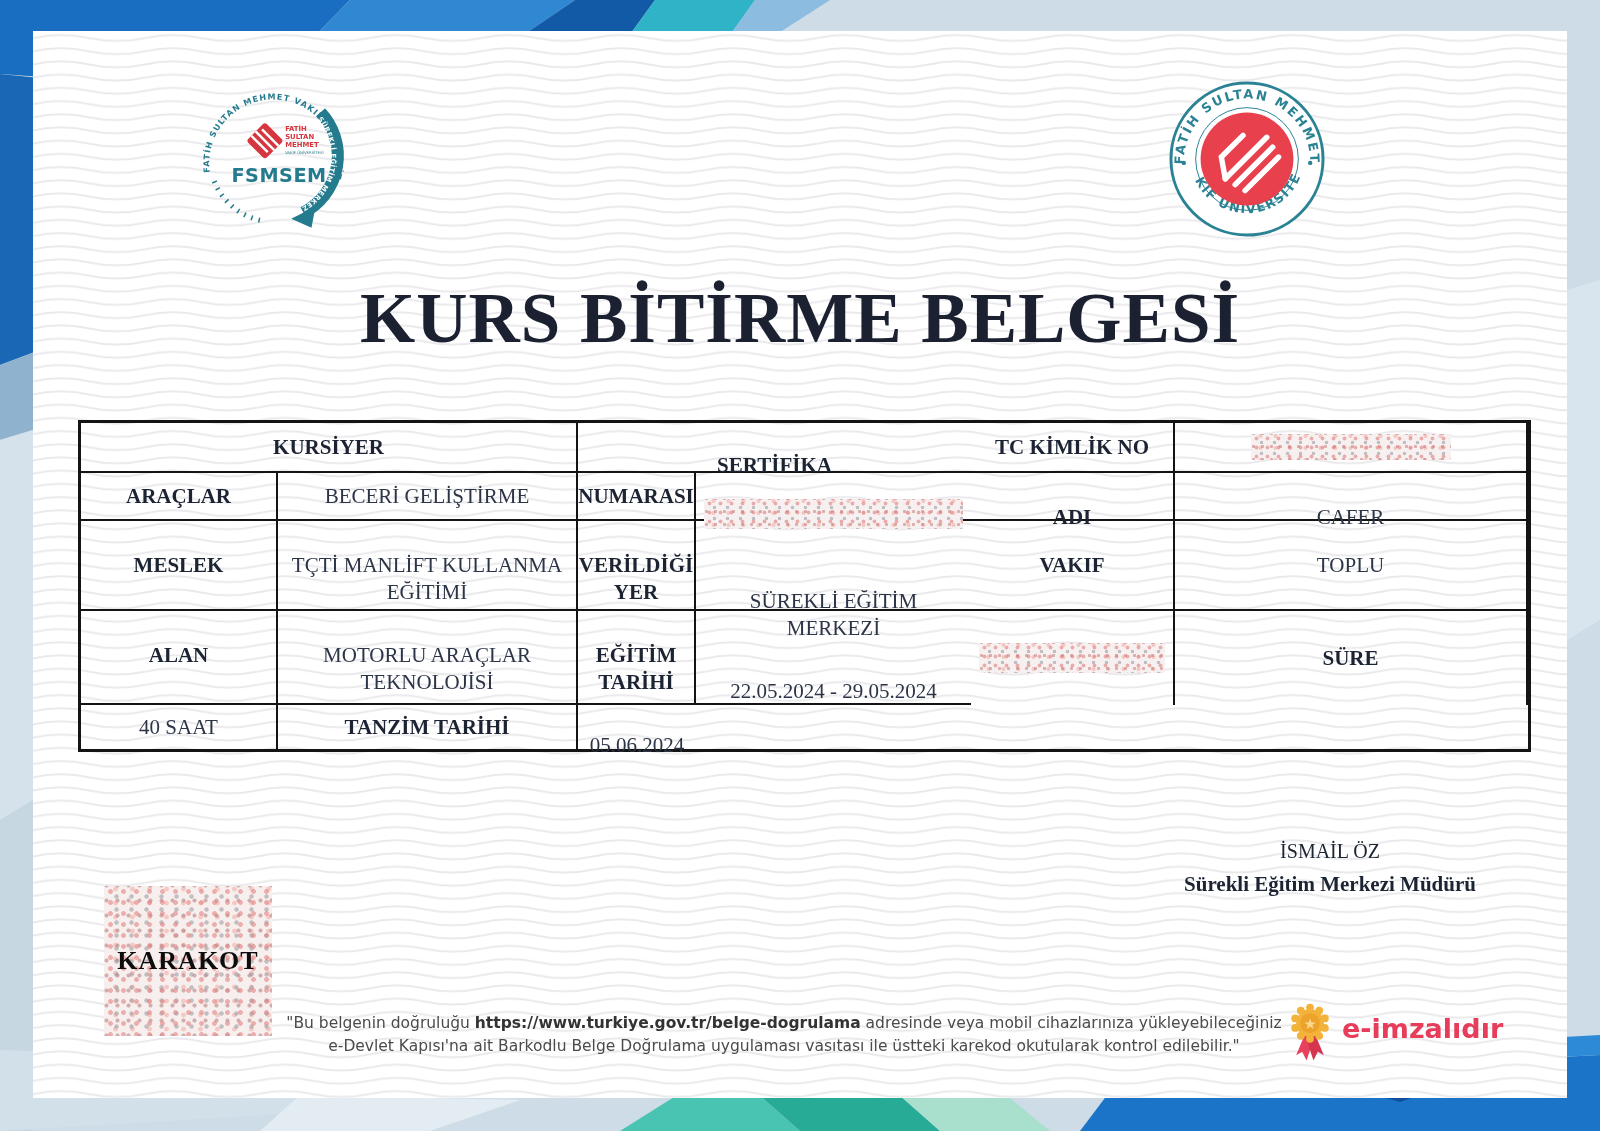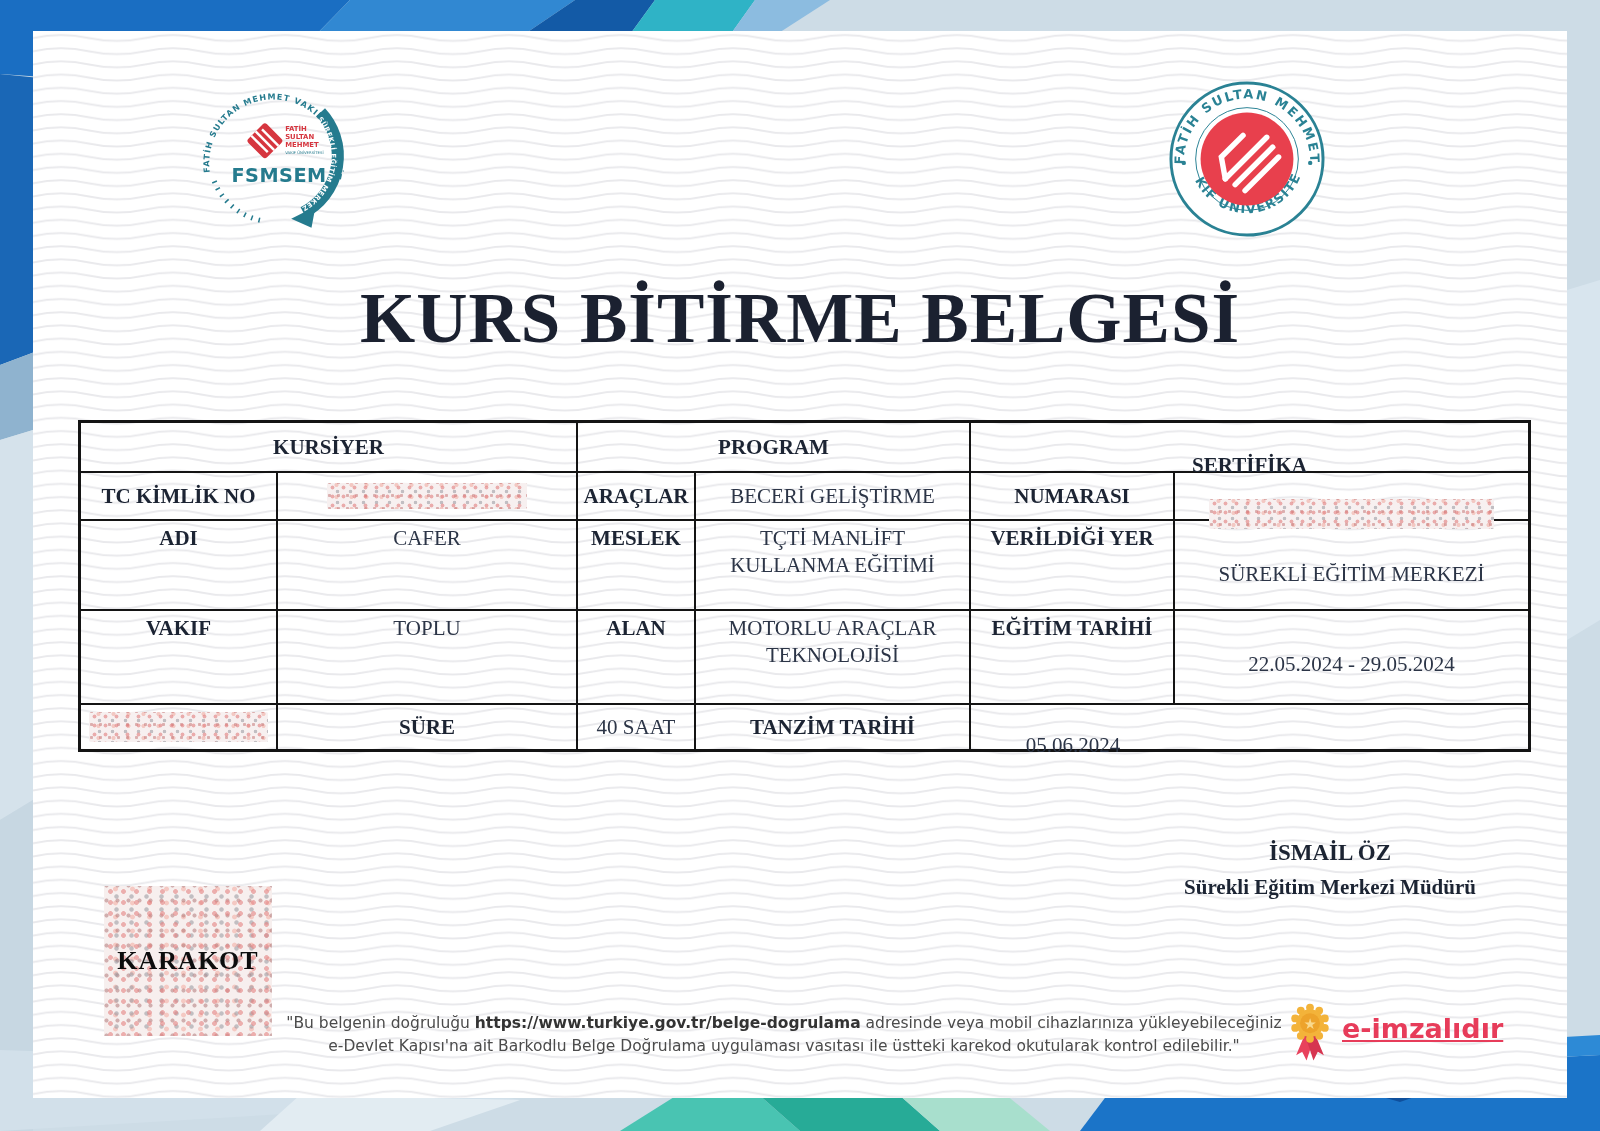--- a/index.html
+++ b/index.html
@@ -23,21 +23,21 @@
               border:3px solid #141414;box-sizing:content-box;
               color:#1c2433;}
   .cell{display:flex;align-items:center;justify-content:center;text-align:center;
         border-right:2.5px solid #141414;border-bottom:2.5px solid #141414;
         font-size:21px;line-height:27px;padding:0 8px;box-sizing:border-box;}
   .cell.lastc{border-right:none;margin-top:36px;}
   .cell.lastr{border-bottom:none;}
   .cell.head{font-weight:bold;grid-column:span 2;font-size:21px;}
   .cell.lab{font-weight:bold;}
   .cell.val{color:#2c3547;}
-  .cell.tall{align-items:flex-start;padding-top:4px;}
+  .cell.tall{align-items:flex-start;padding-top:31px;}
 
   .redbar{display:inline-block;height:26px;border-radius:2px;
         background-color:#f7f0f0;
         background-image:
           radial-gradient(circle, rgba(225,125,125,.60) 1.6px, transparent 2.3px),
           radial-gradient(circle, rgba(150,150,158,.55) 1.4px, transparent 2.1px),
           radial-gradient(circle, rgba(185,95,95,.45) 1.3px, transparent 2.0px),
           radial-gradient(circle, rgba(240,168,158,.55) 1.7px, transparent 2.4px);
         background-size:11px 9px,13px 11px,9px 13px,15px 12px;
         background-position:0 0,4px 3px,7px 6px,2px 8px;}
@@ -49,30 +49,30 @@
         background-image:
           radial-gradient(circle, rgba(228,130,130,.60) 2.0px, transparent 2.8px),
           radial-gradient(circle, rgba(150,150,158,.55) 1.8px, transparent 2.6px),
           radial-gradient(circle, rgba(170,110,110,.50) 1.7px, transparent 2.4px),
           radial-gradient(circle, rgba(243,170,160,.55) 2.0px, transparent 2.8px);
         background-size:13px 11px,15px 13px,11px 15px,17px 14px;
         background-position:0 0,5px 4px,8px 7px,3px 10px;}
   .karekod-label{font-weight:bold;font-size:26px;color:#0d0d0d;letter-spacing:1px;}
 
   .signature{position:absolute;left:1110px;top:840px;width:440px;text-align:center;color:#1c2433;}
-  .sig-name{font-weight:bold;font-size:23px;}
+  .sig-name{font-weight:normal;font-size:20px;}
   .sig-role{font-weight:bold;font-size:21px;margin-top:9px;}
 
   .footer{position:absolute;left:284px;top:1012px;width:1000px;text-align:center;
           font-family:"DejaVu Sans", sans-serif;font-size:15.5px;line-height:23px;color:#4b4b4b;}
   .footer .b{font-weight:bold;color:#333333;}
 
   .badge{position:absolute;left:1284px;top:998px;display:flex;align-items:center;}
   .badge-text{font-family:"DejaVu Sans", sans-serif;font-weight:bold;font-size:27px;
-              color:#e73c5a;margin-left:6px;margin-top:-6px;text-decoration:underline;}
+              color:#e73c5a;margin-left:6px;margin-top:-6px;}
 </style>
 </head>
 <body>
 
 <div class="page">
 
   <svg class="border-art" viewBox="0 0 1600 1131" preserveAspectRatio="none">
     <rect width="1600" height="1131" fill="#cddce6"></rect>
     <polygon points="0,0 350,0 260,92 0,74" fill="#1a6ec2"></polygon>
     <polygon points="350,0 575,0 430,98 260,92" fill="#3188d2"></polygon>
@@ -161,21 +161,20 @@
         <path d="M78 112 L112 78"></path>
         <path d="M58 100 L54 78 L76 56"></path>
       </g>
     </svg>
 
     <div class="title">KURS BİTİRME BELGESİ</div>
 
     <div class="cert-table">
 
       <div class="cell head">KURSİYER</div>
-      <div class="cell head">PROGRAM</div>
       <div class="cell head lastc">SERTİFİKA</div>
 
       <div class="cell lab">TC KİMLİK NO</div>
       <div class="cell val">
         <span class="redbar w200"></span>
       </div>
       <div class="cell lab">ARAÇLAR</div>
       <div class="cell val">BECERİ GELİŞTİRME</div>
       <div class="cell lab">NUMARASI</div>
       <div class="cell val lastc">

